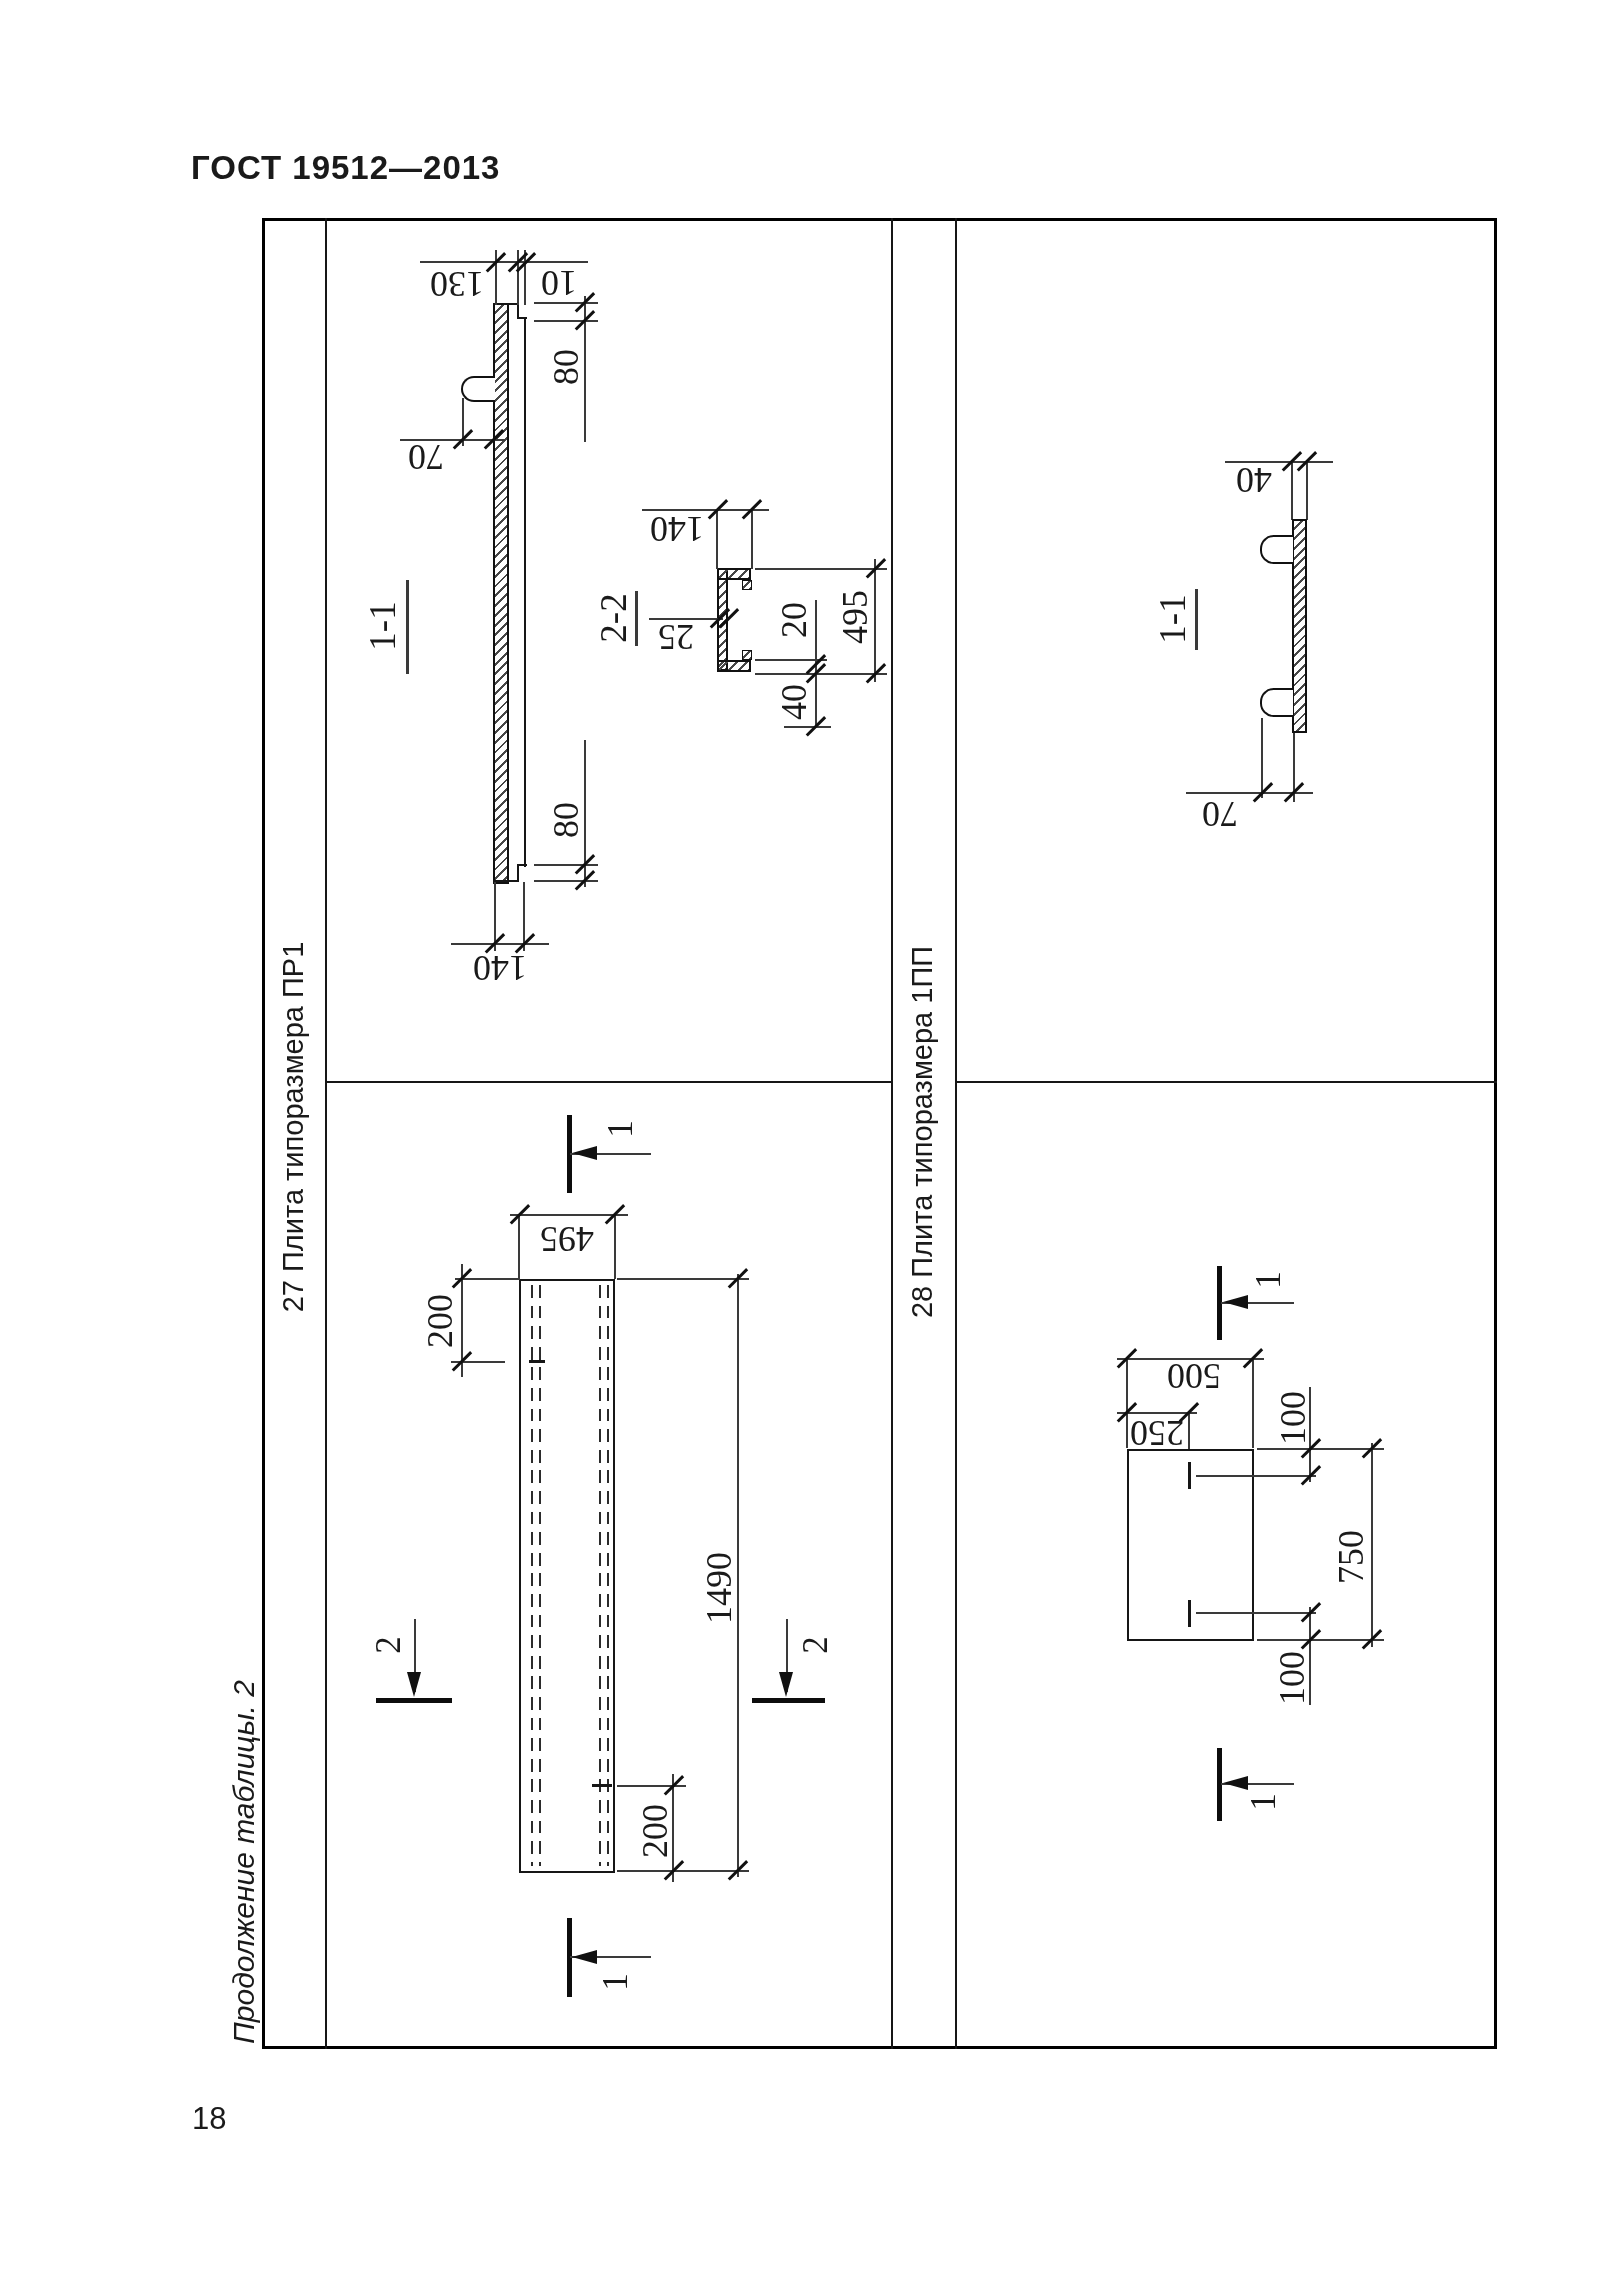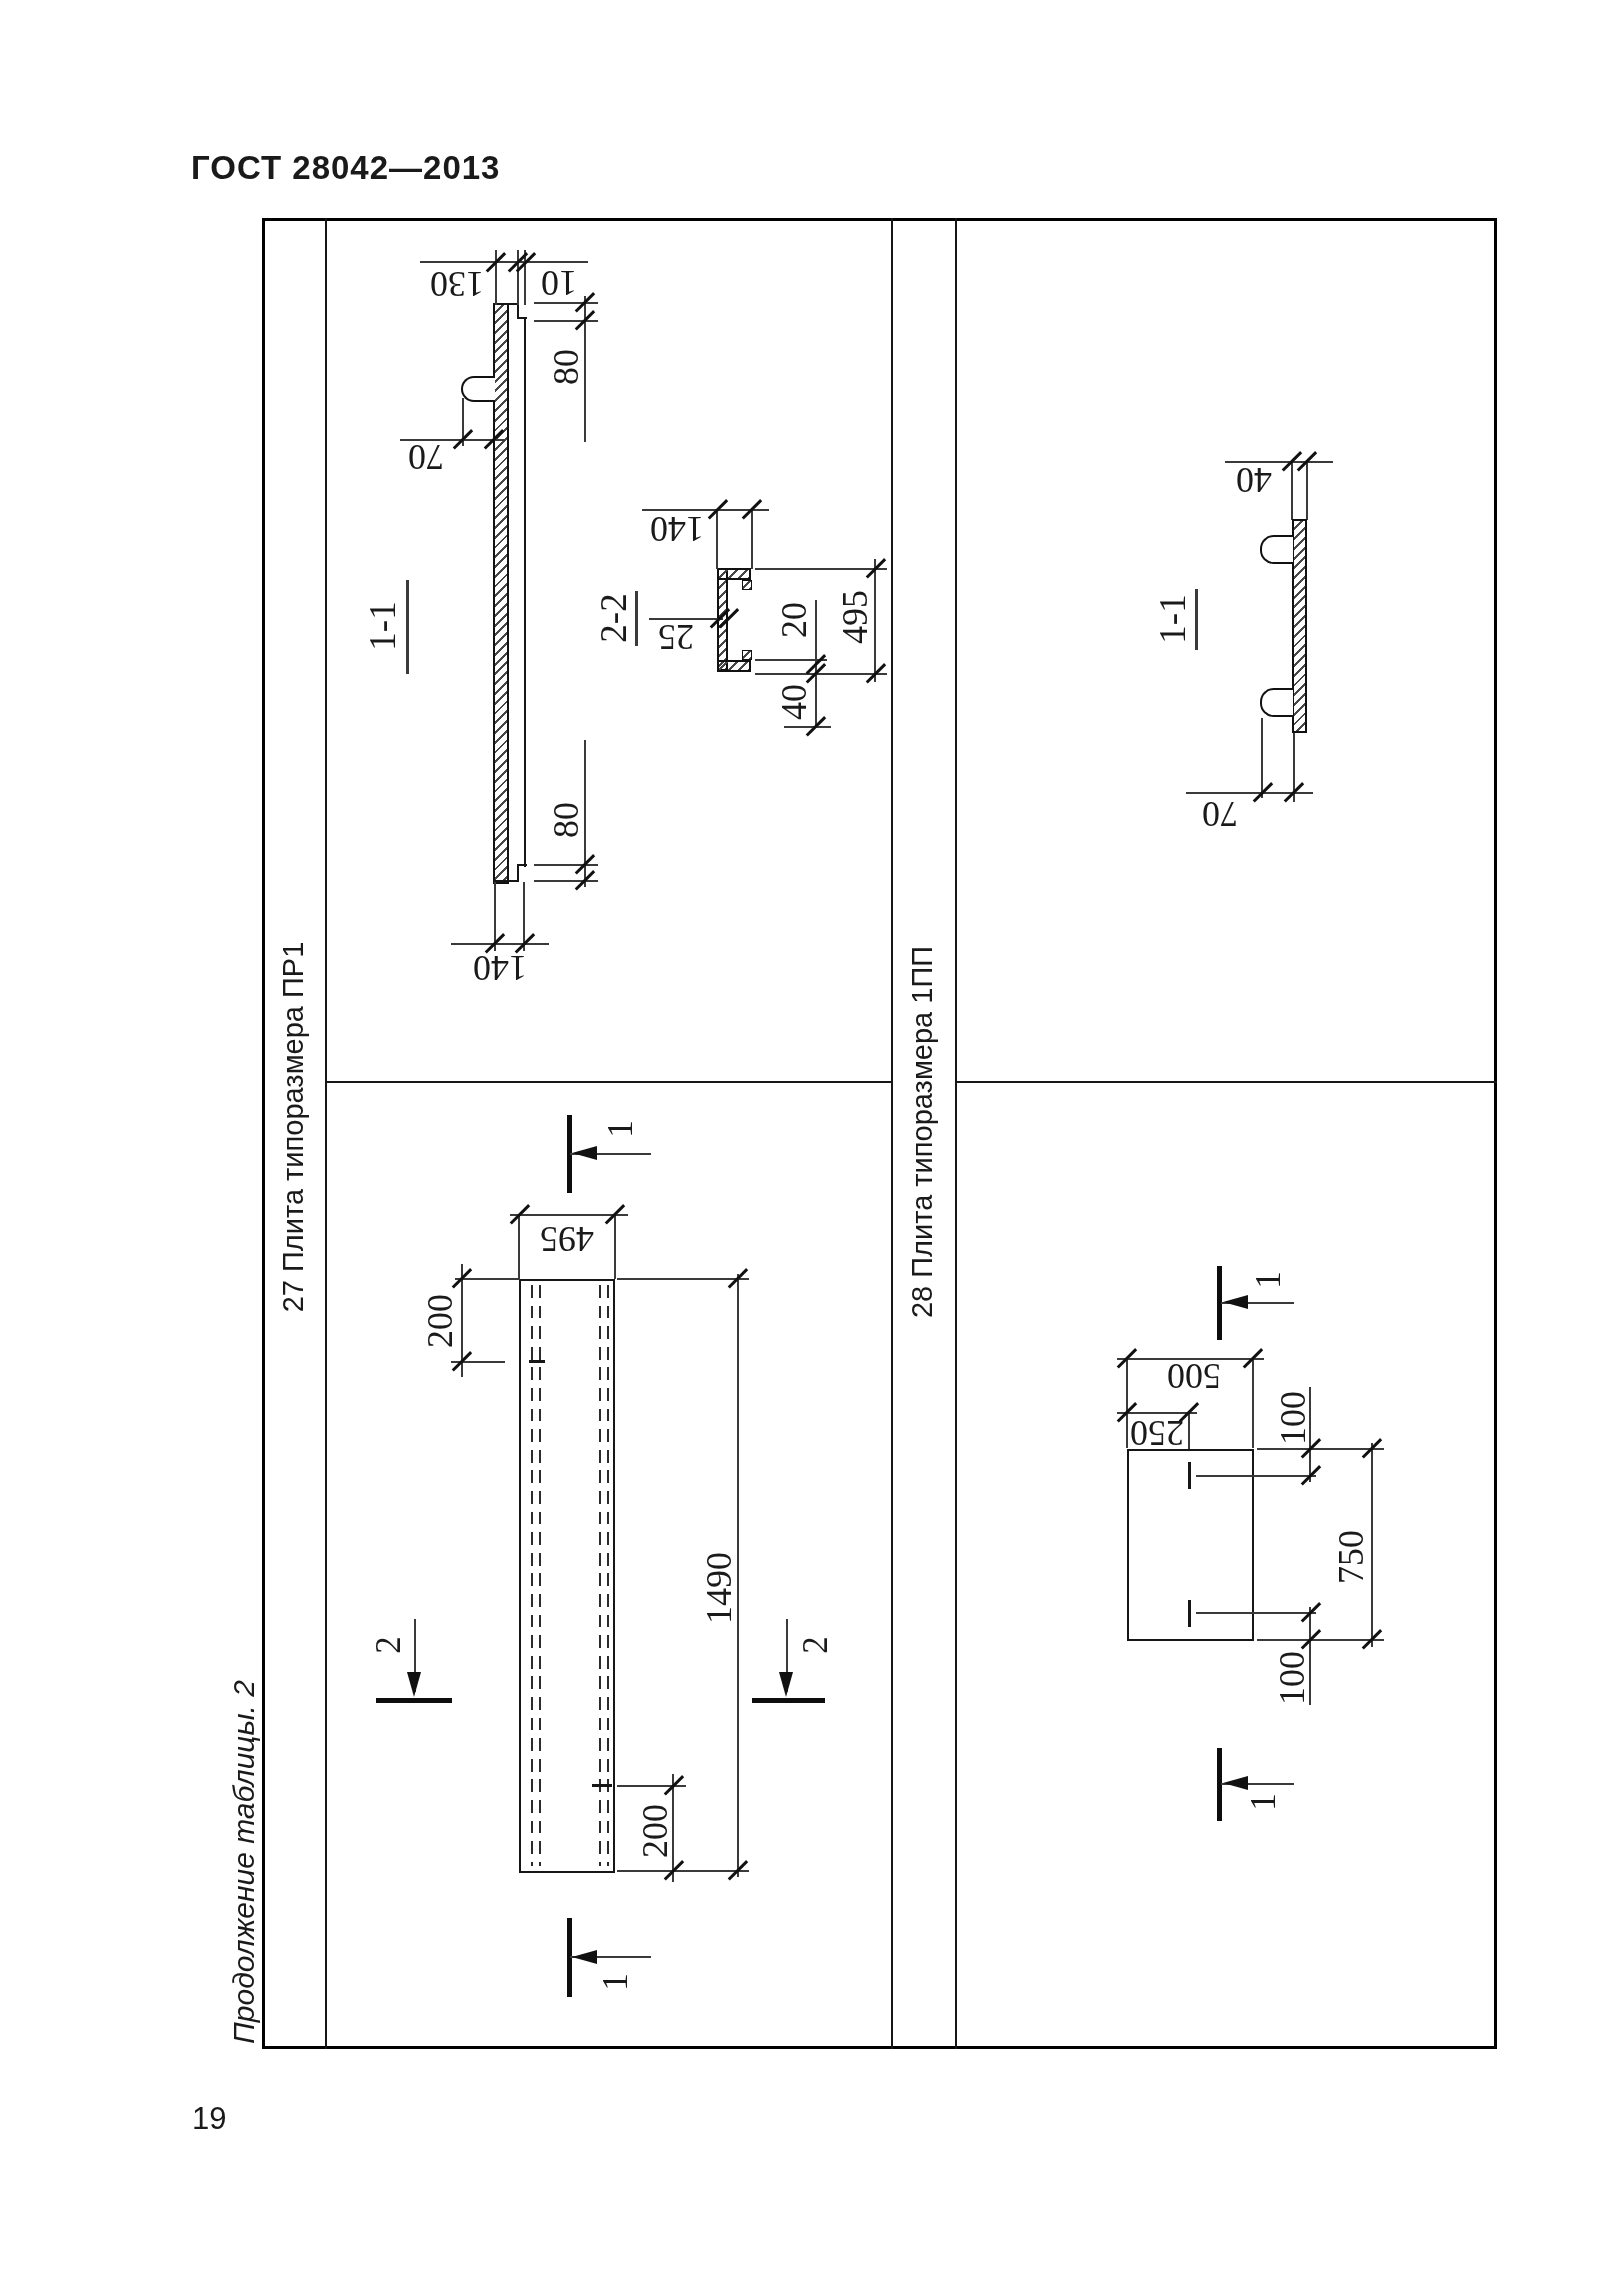--- a/index.html
+++ b/index.html
@@ -35,22 +35,22 @@
   .rect{position:absolute;border:2.9px solid #161616;background:#fff;}
   .dsh{position:absolute;width:2px;
        background:repeating-linear-gradient(180deg,#2b2b2b 0 12.7px,rgba(0,0,0,0) 12.7px 20.6px);}
   .cut{position:absolute;background:#0d0d0d;}
 </style>
 </head>
 <body>
 
 <div id="page">
 
-  <div class="abs" style="left:191px;top:149px;font-weight:bold;font-size:33px;letter-spacing:1px;">ГОСТ 28042—2013</div>
-  <div class="abs" style="left:192px;top:2101px;font-size:31px;">19</div>
+  <div class="abs" style="left:191px;top:149px;font-weight:bold;font-size:33px;letter-spacing:1px;">ГОСТ 19512—2013</div>
+  <div class="abs" style="left:192px;top:2101px;font-size:31px;">18</div>
   <div class="t270 lbl" style="left:244px;top:1862px;font-style:italic;font-size:30px;">Продолжение таблицы. 2</div>
 
   <div class="abs" style="left:262px;top:218px;width:1235px;height:1831px;border:3.9px solid #000;box-sizing:border-box;"></div>
   <div class="ln" style="left:325px;top:218px;width:2px;height:1831px;"></div>
   <div class="ln" style="left:891px;top:218px;width:2px;height:1831px;"></div>
   <div class="ln" style="left:955px;top:218px;width:2px;height:1831px;"></div>
   <div class="ln" style="left:325px;top:1081px;width:566px;height:2px;"></div>
   <div class="ln" style="left:955px;top:1081px;width:542px;height:2px;"></div>
 
   <div class="t270 lbl" style="left:293px;top:1127px;">27 Плита типоразмера ПР1</div>

